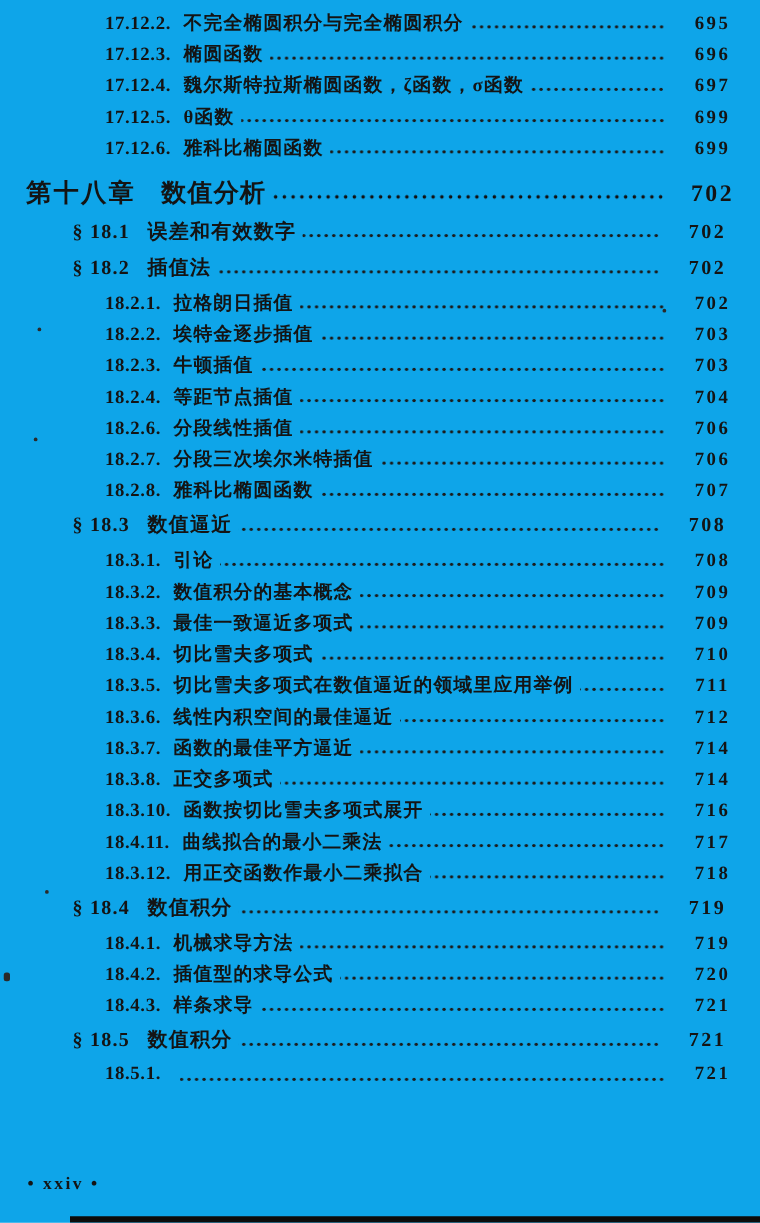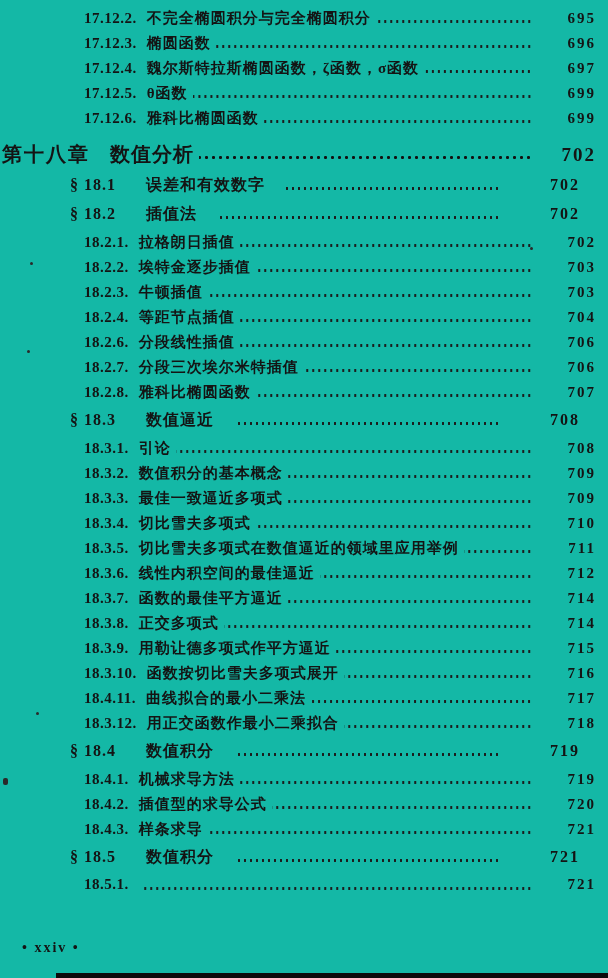--- a/index.html
+++ b/index.html
@@ -6,49 +6,48 @@
   body{
     width:608px;height:978px;
     background:#f6f6f3;
     font-family:"Liberation Serif","DejaVu Serif",serif;
     color:#141414;
     overflow:hidden;
   }
   .page{
     position:relative;
     width:608px;height:978px;
-    background:#14b8a6;
+    background:#0ea5e9;
     box-sizing:border-box;
     padding-top:9px;
   }
   .toc{width:100%;}
   .row{
     display:flex;
     align-items:baseline;
     box-sizing:border-box;
     padding-right:12px;
   }
   .row.sub{
     height:25px;
     padding-left:84px;
     font-size:15px;
     font-weight:600;
   }
   .row.section{
     height:27px;
-    margin:2px 16px;
+    margin:2px 4px;
     padding-left:54px;
     font-size:16px;
     font-weight:700;
-    gap:16px;
   }
   .row.chapter{
     height:32px;
     margin-top:7px;
-    padding-left:2px;
+    padding-left:21px;
     font-size:20px;
     font-weight:800;
   }
   .num{
     white-space:nowrap;
     margin-right:10px;
     letter-spacing:0.5px;
   }
   .chapter .num{margin-right:20px;letter-spacing:2px;}
   .section .num{margin-right:14px;letter-spacing:1px;}
@@ -67,21 +66,21 @@
     background-position:right center;
     min-width:12px;
   }
   .chapter .leader{
     background-image:radial-gradient(circle,#111 1.3px,rgba(0,0,0,0) 1.7px);
     background-size:7px 7px;
   }
   .pagenum{
     flex:0 0 auto;
     width:52px;
-    text-align:right;
+    text-align:center;
     white-space:nowrap;
     letter-spacing:2px;
     font-weight:700;
   }
   .chapter .pagenum{font-size:19px;}
   .footer{
     position:absolute;
     left:22px;
     top:940px;
     font-size:14px;
@@ -251,26 +250,20 @@
     <span class="leader"></span>
     <span class="pagenum">714</span>
   </div>
       <div class="row sub">
     <span class="num">18.3.8.</span>
     <span class="title">正交多项式</span>
     <span class="leader"></span>
     <span class="pagenum">714</span>
   </div>
       <div class="row sub">
-    <span class="num">18.3.9.</span>
-    <span class="title">用勒让德多项式作平方逼近</span>
-    <span class="leader"></span>
-    <span class="pagenum">715</span>
-  </div>
-      <div class="row sub">
     <span class="num">18.3.10.</span>
     <span class="title">函数按切比雪夫多项式展开</span>
     <span class="leader"></span>
     <span class="pagenum">716</span>
   </div>
       <div class="row sub">
     <span class="num">18.4.11.</span>
     <span class="title">曲线拟合的最小二乘法</span>
     <span class="leader"></span>
     <span class="pagenum">717</span>

